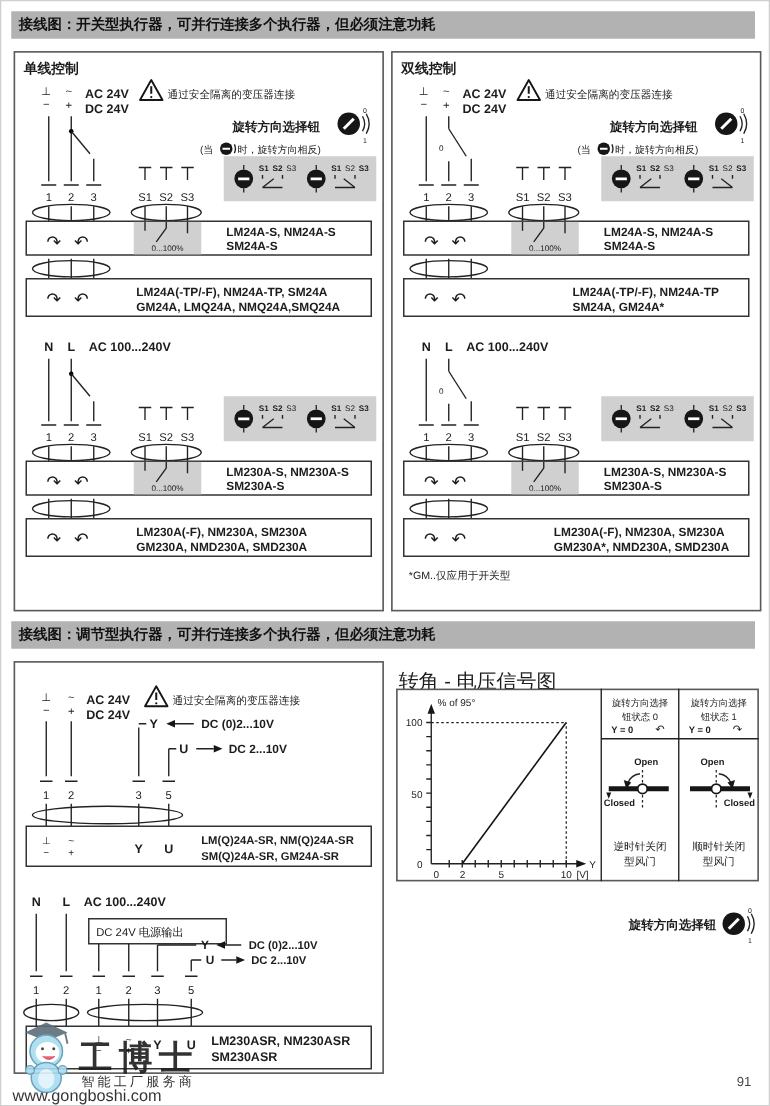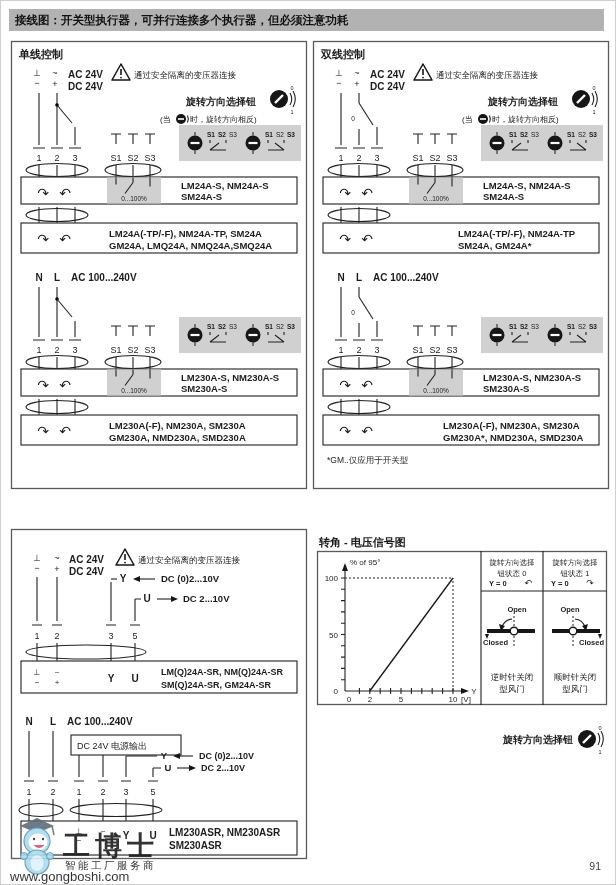--- a/index.html
+++ b/index.html
@@ -244,20 +244,21 @@
     <text class="t b s95" x="170" y="351">SM230A-S</text>
     <path class="w" d="M28,358 V374 M46,358 V374 M64,358 V374"></path>
     <use href="#oval3" x="46" y="366"></use>
     <rect class="box" x="10" y="374" width="276" height="30"></rect>
     <use href="#arrows" x="32" y="395"></use>
     <text class="t b s95" x="130" y="388">LM230A(-F), NM230A, SM230A</text>
     <text class="t b s95" x="130" y="400">GM230A*, NMD230A, SMD230A</text>
     <text class="t s85" x="14" y="422">*GM..仅应用于开关型</text>
   </svg>
 
+  <div class="hdr" style="top:496px">接线图：调节型执行器，可并行连接多个执行器，但必须注意功耗</div>
 
   <svg style="left:10px;top:528px" width="296" height="330" viewBox="0 0 296 330">
     <rect class="pbor" x="0.5" y="0.5" width="295" height="329"></rect>
     <g>
       <text class="t s9 mid" x="26" y="32">⊥</text>
       <text class="t s9 mid" x="26" y="42">−</text>
       <text class="t s9 mid" x="46" y="32">~</text>
       <text class="t s9 mid" x="46" y="43">+</text>
     </g>
     <text class="t b s10" x="58" y="34">AC 24V</text>
@@ -338,21 +339,21 @@
       <text class="t s8 mid" x="68" y="314">−</text>
       <text class="t s8 mid" x="92" y="305">~</text>
       <text class="t s8 mid" x="92" y="314">+</text>
       <text class="t b s10 mid" x="115" y="310">Y</text>
       <text class="t b s10 mid" x="142" y="310">U</text>
     </g>
     <text class="t b s10" x="158" y="307">LM230ASR, NM230ASR</text>
     <text class="t b s10" x="158" y="320">SM230ASR</text>
   </svg>
 
-  <div style="position:absolute;left:318px;top:534px;font-weight:bold;font-size:11px;color:#1c1c1c">转角 - 电压信号图</div>
+  <div style="position:absolute;left:318px;top:534px;font-weight:normal;font-size:16px;color:#1c1c1c">转角 - 电压信号图</div>
   <svg style="left:316px;top:550px" width="290" height="154" viewBox="0 0 290 154">
     <rect class="pbor" x="0.5" y="0.5" width="289" height="153"></rect>
     <path class="w" d="M164,0 V154 M226,0 V154 M164,40 H290"></path>
     <g>
       <text class="t s8" x="33" y="14">% of 95°</text>
       <path class="w" d="M28,140 V18 M28,140 H146"></path>
       <polygon points="28,12 25,20 31,20" fill="#161616"></polygon>
       <polygon points="152,140 144,137 144,143" fill="#161616"></polygon>
       <path class="w" stroke-width="0.9" d="M24,128.7 H28 M24,117.4 H28 M24,106.1 H28 M24,94.8 H28 M24,83.5 H28 M24,72.2 H28 M24,60.9 H28 M24,49.6 H28 M24,38.3 H28 M24,27 H28"></path>
       <path class="w" stroke-width="0.9" d="M42.4,137 V143 M52.8,137 V143 M63.2,137 V143 M73.6,137 V143 M84,137 V143 M94.4,137 V143 M104.8,137 V143 M115.2,137 V143 M125.6,137 V143 M136,137 V143"></path>

